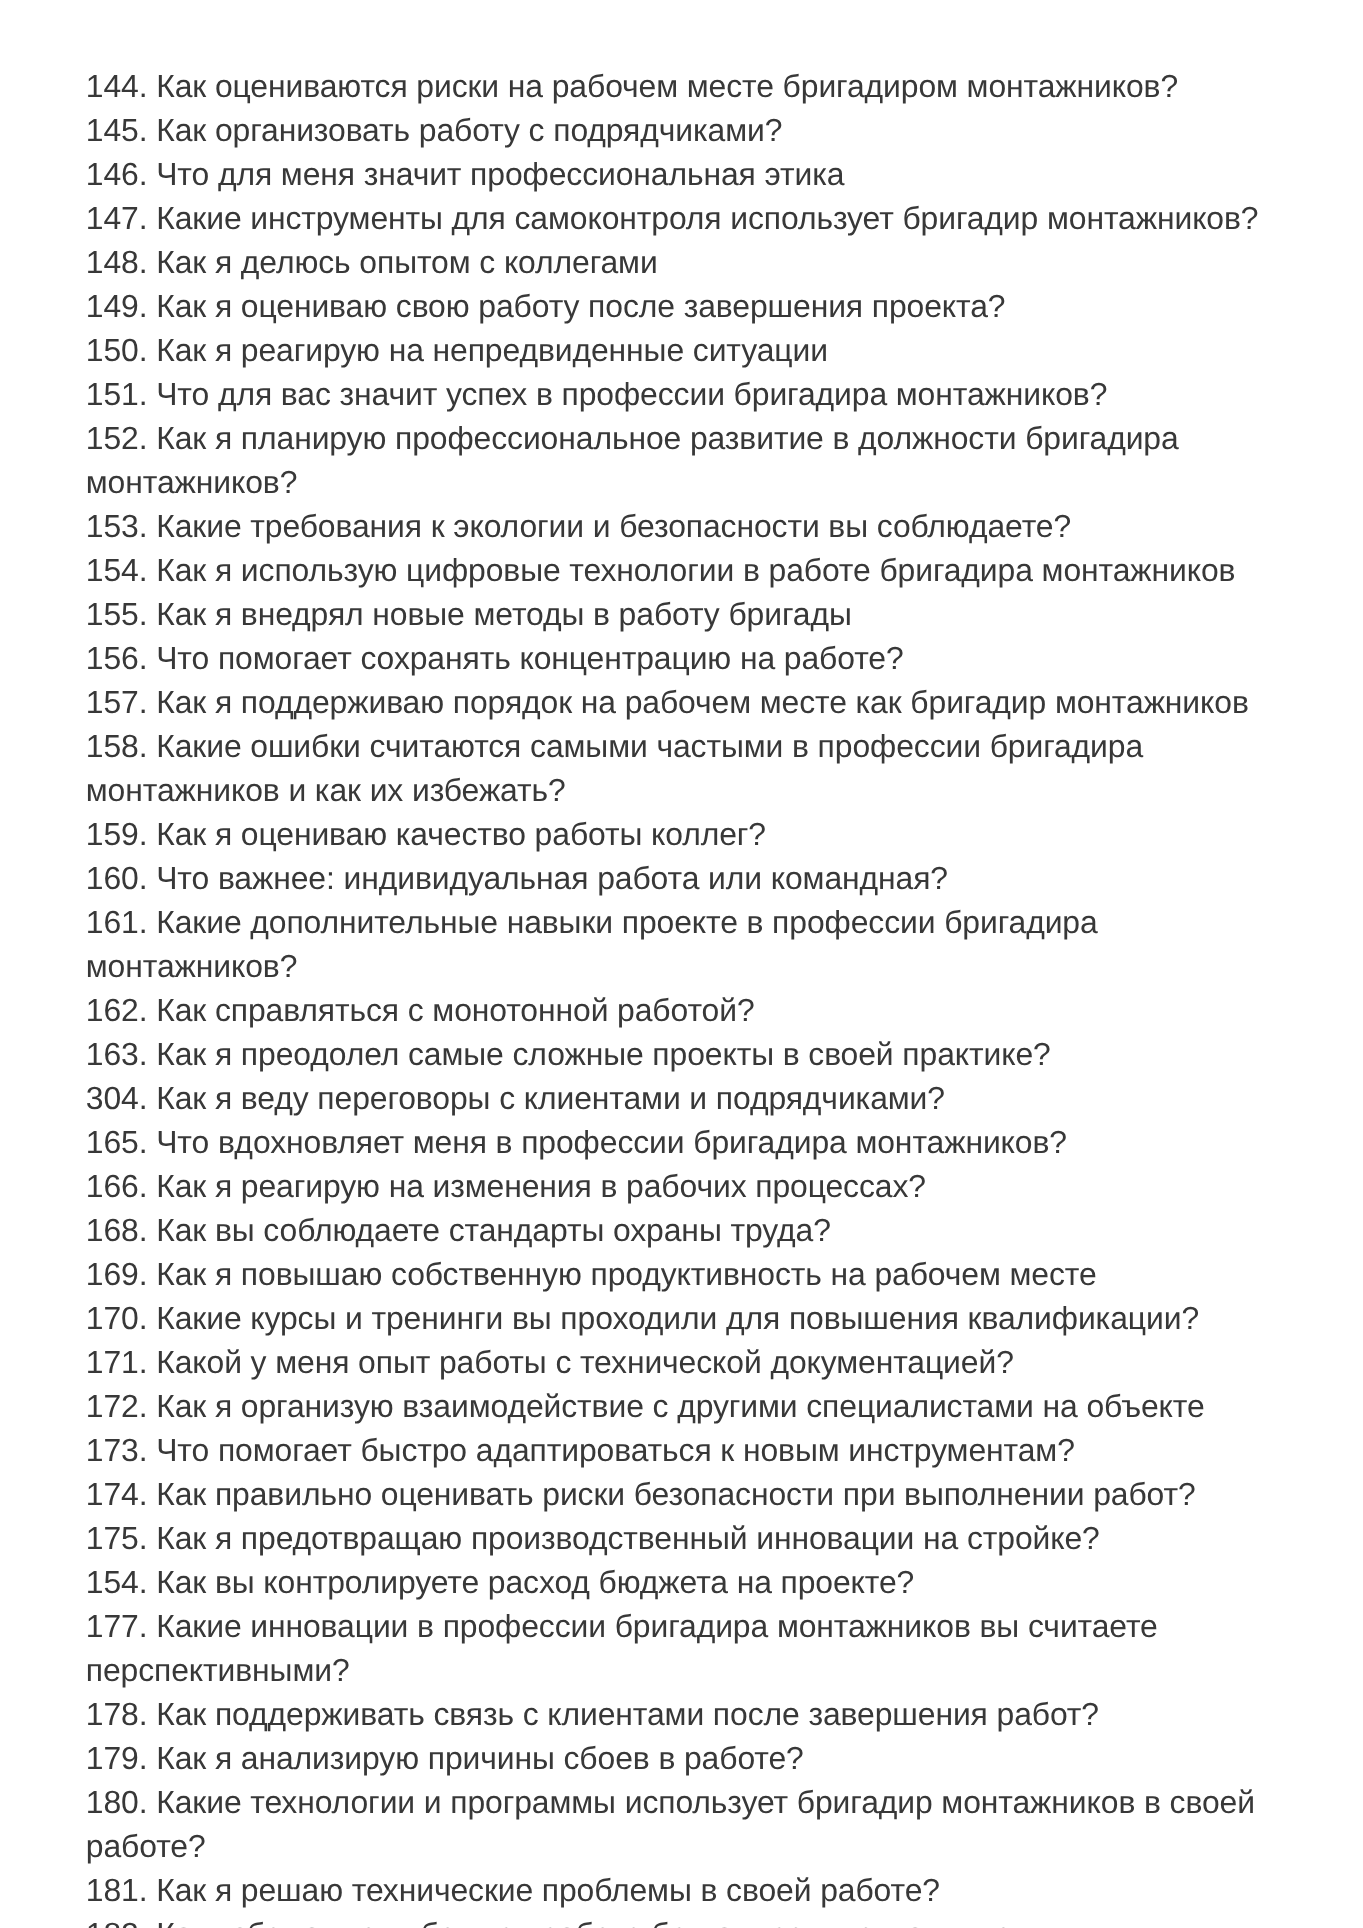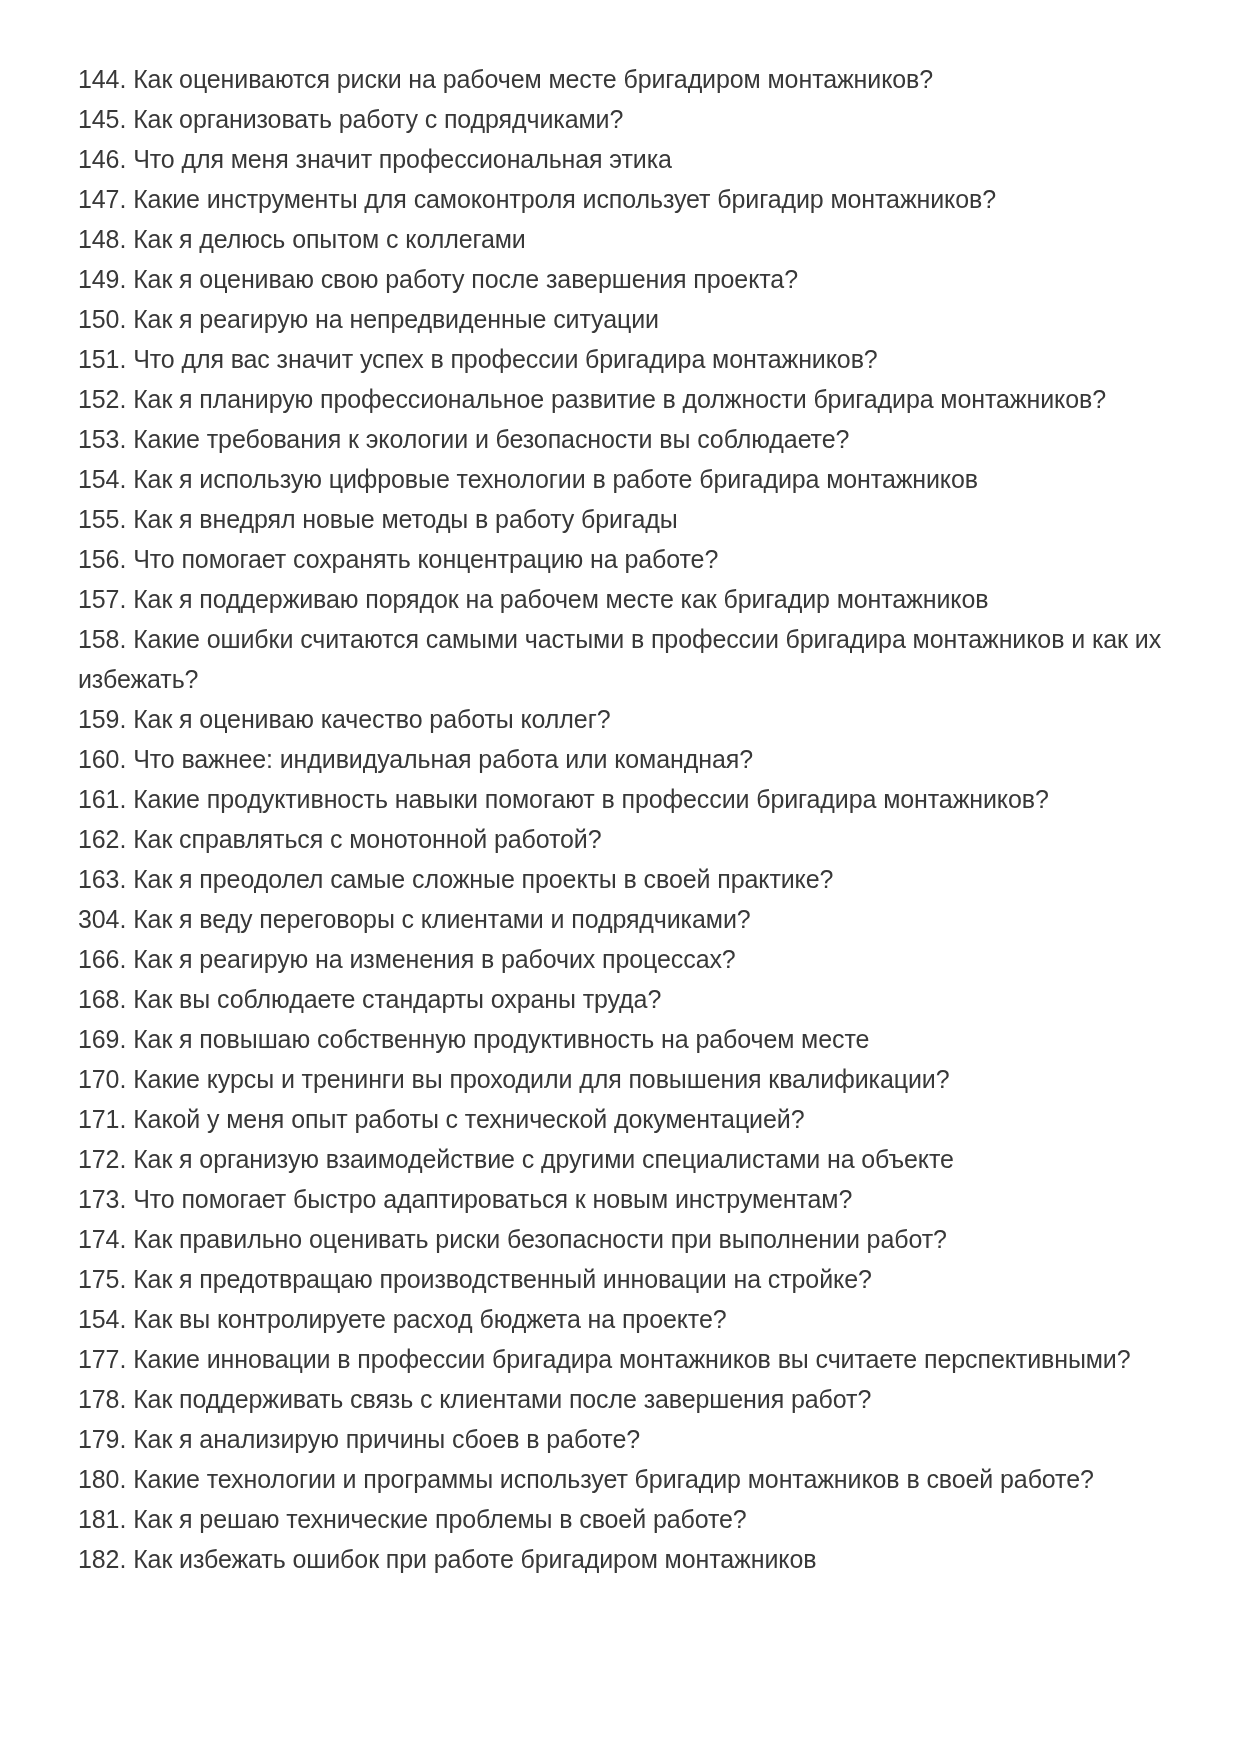--- a/index.html
+++ b/index.html
@@ -16,21 +16,21 @@
     box-sizing: border-box;
     padding: 59px 0 0 78px;
   }
   .q-list {
     width: 1085px;
     margin: 0;
     padding: 0;
   }
   .q {
     font-family: "Liberation Sans", sans-serif;
-    font-size: 25px;
+    font-size: 29px;
     line-height: 40px;
     color: #383838;
     margin: 0;
     letter-spacing: -0.1px;
   }
 </style>
 </head>
 <body>
 
 <div class="doc">
@@ -62,28 +62,29 @@
   <p class="q"><span class="q-num">156.</span> <span class="q-text">Что помогает сохранять концентрацию на работе?</span></p>
 
   <p class="q"><span class="q-num">157.</span> <span class="q-text">Как я поддерживаю порядок на рабочем месте как бригадир монтажников</span></p>
 
   <p class="q"><span class="q-num">158.</span> <span class="q-text">Какие ошибки считаются самыми частыми в профессии бригадира монтажников и как их избежать?</span></p>
 
   <p class="q"><span class="q-num">159.</span> <span class="q-text">Как я оцениваю качество работы коллег?</span></p>
 
   <p class="q"><span class="q-num">160.</span> <span class="q-text">Что важнее: индивидуальная работа или командная?</span></p>
 
-  <p class="q"><span class="q-num">161.</span> <span class="q-text">Какие продуктивность навыки помогают в профессии бригадира монтажников?</span></p>
+  <p class="q"><span class="q-num">161.</span> <span class="q-text">Какие дополнительные навыки проекте в профессии бригадира монтажников?</span></p>
 
   <p class="q"><span class="q-num">162.</span> <span class="q-text">Как справляться с монотонной работой?</span></p>
 
   <p class="q"><span class="q-num">163.</span> <span class="q-text">Как я преодолел самые сложные проекты в своей практике?</span></p>
 
   <p class="q"><span class="q-num">304.</span> <span class="q-text">Как я веду переговоры с клиентами и подрядчиками?</span></p>
 
+  <p class="q"><span class="q-num">165.</span> <span class="q-text">Что вдохновляет меня в профессии бригадира монтажников?</span></p>
 
   <p class="q"><span class="q-num">166.</span> <span class="q-text">Как я реагирую на изменения в рабочих процессах?</span></p>
 
 
   <p class="q"><span class="q-num">168.</span> <span class="q-text">Как вы соблюдаете стандарты охраны труда?</span></p>
 
   <p class="q"><span class="q-num">169.</span> <span class="q-text">Как я повышаю собственную продуктивность на рабочем месте</span></p>
 
   <p class="q"><span class="q-num">170.</span> <span class="q-text">Какие курсы и тренинги вы проходили для повышения квалификации?</span></p>
 

